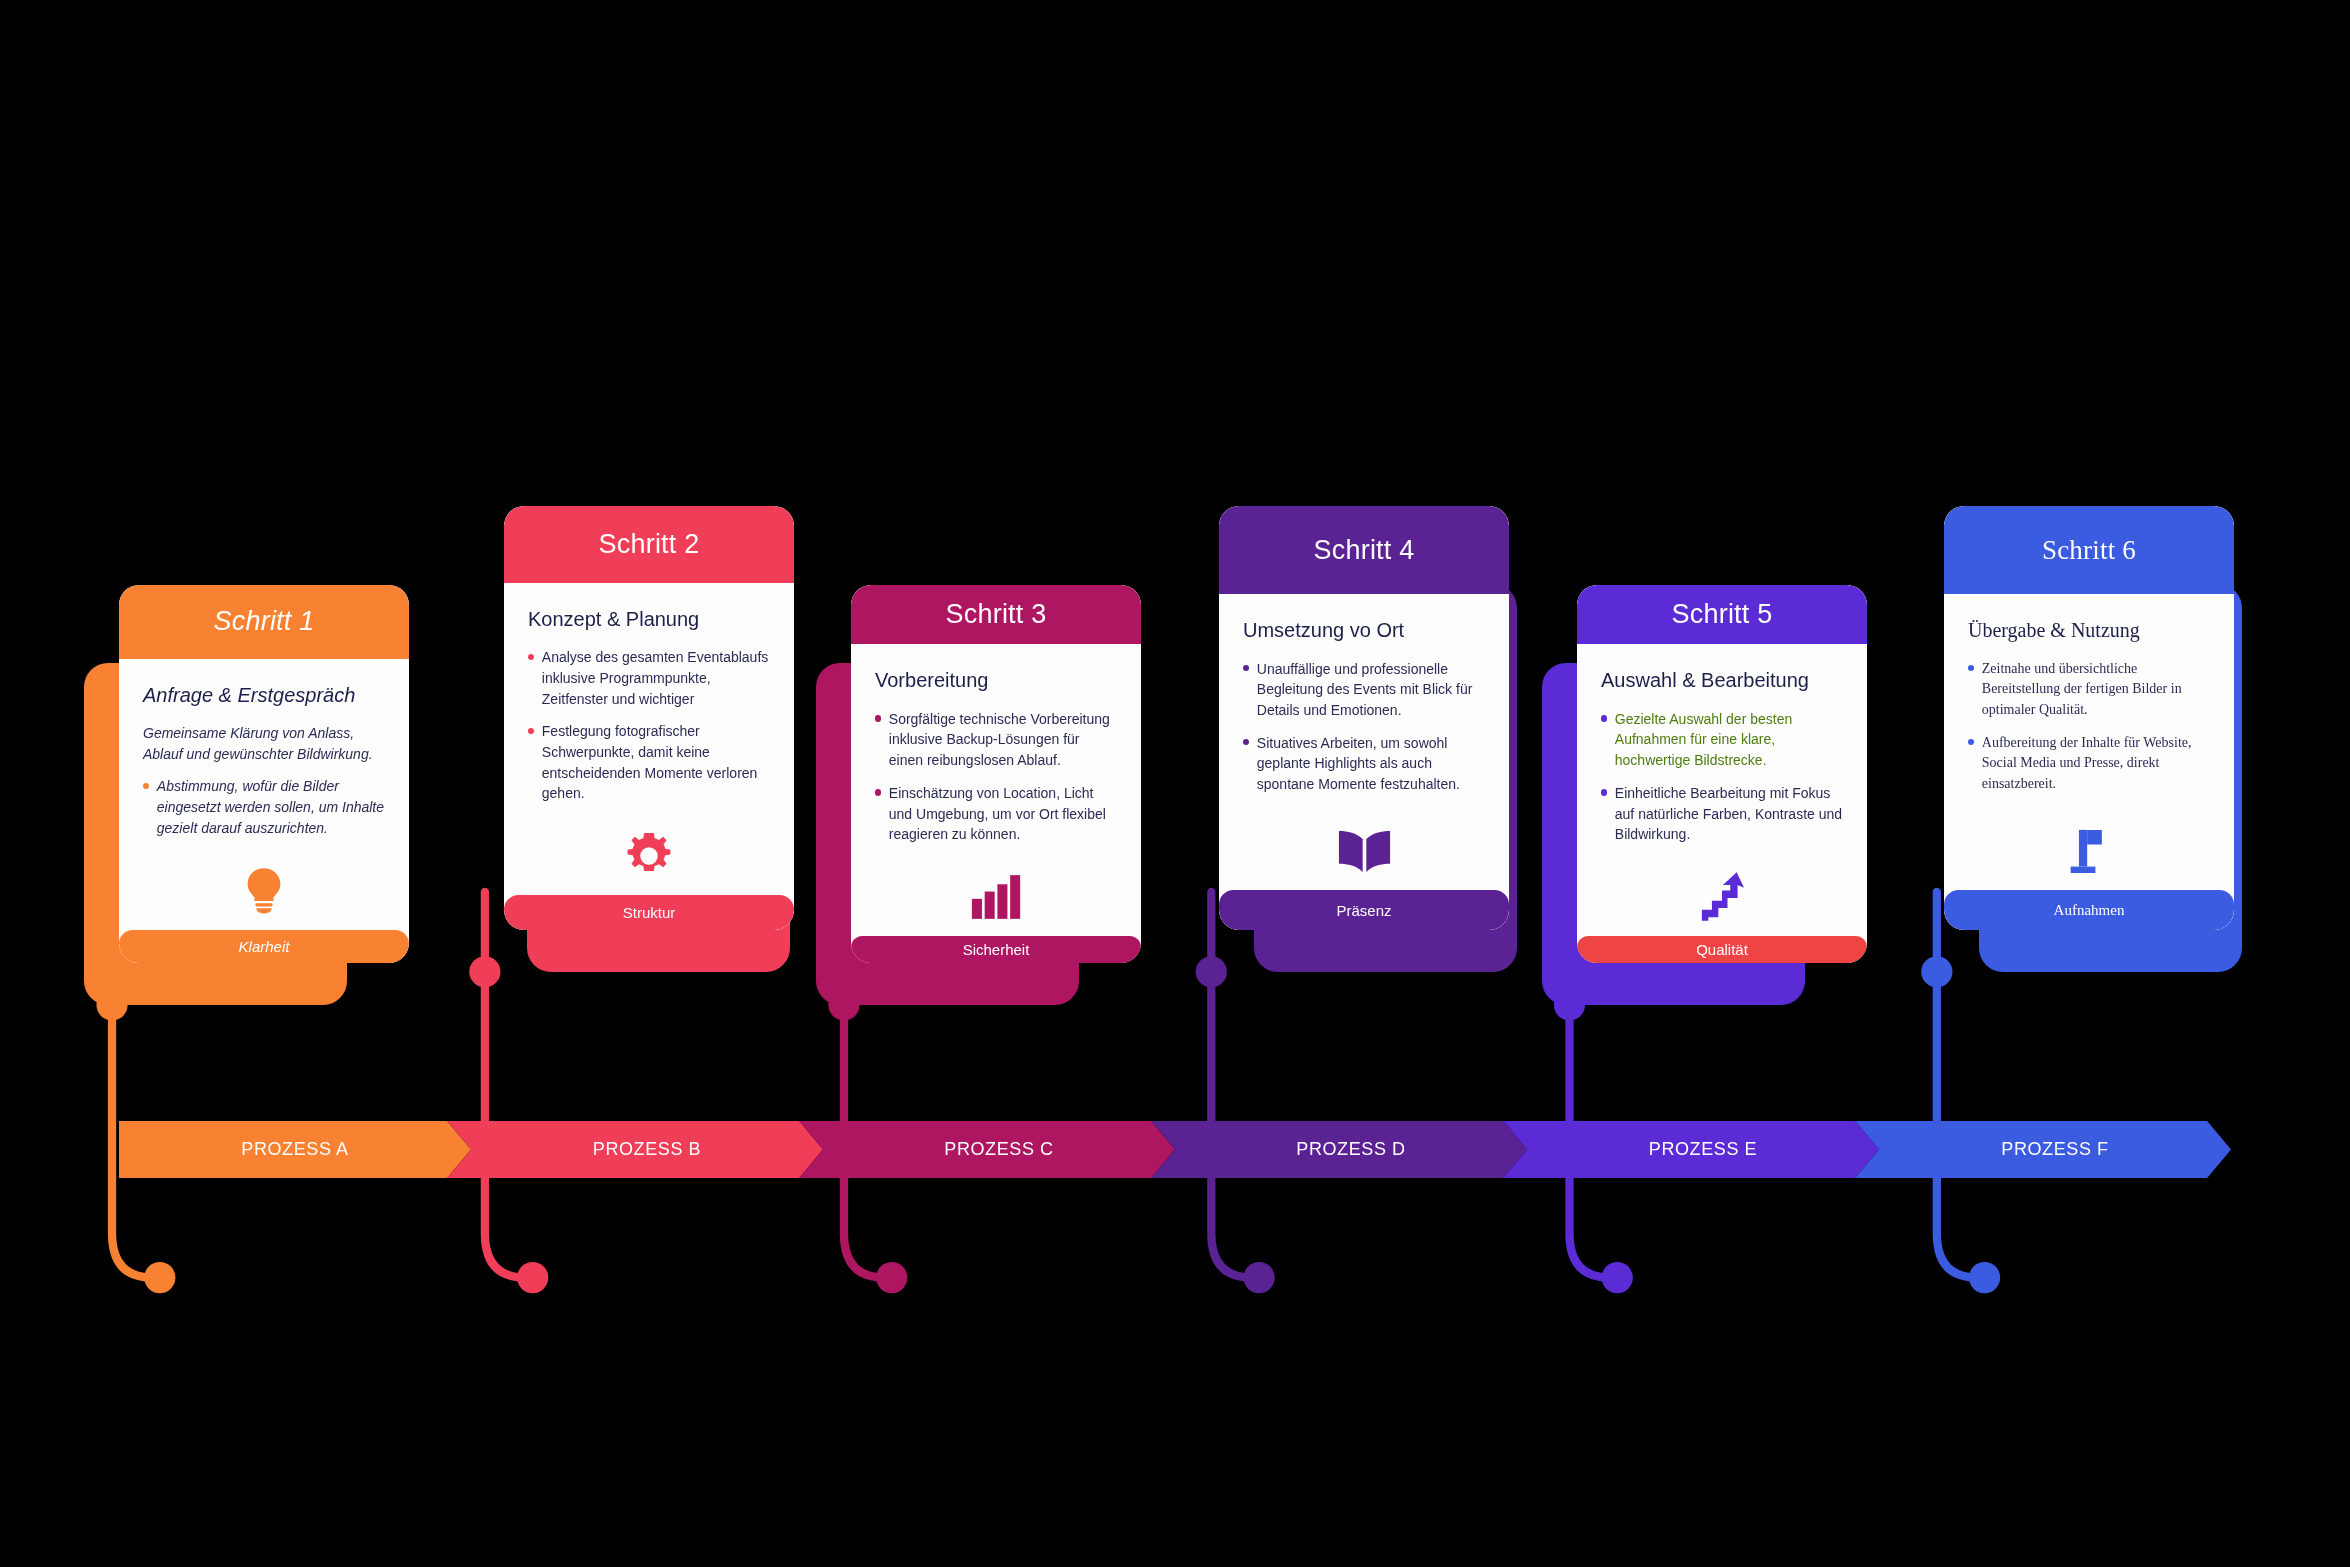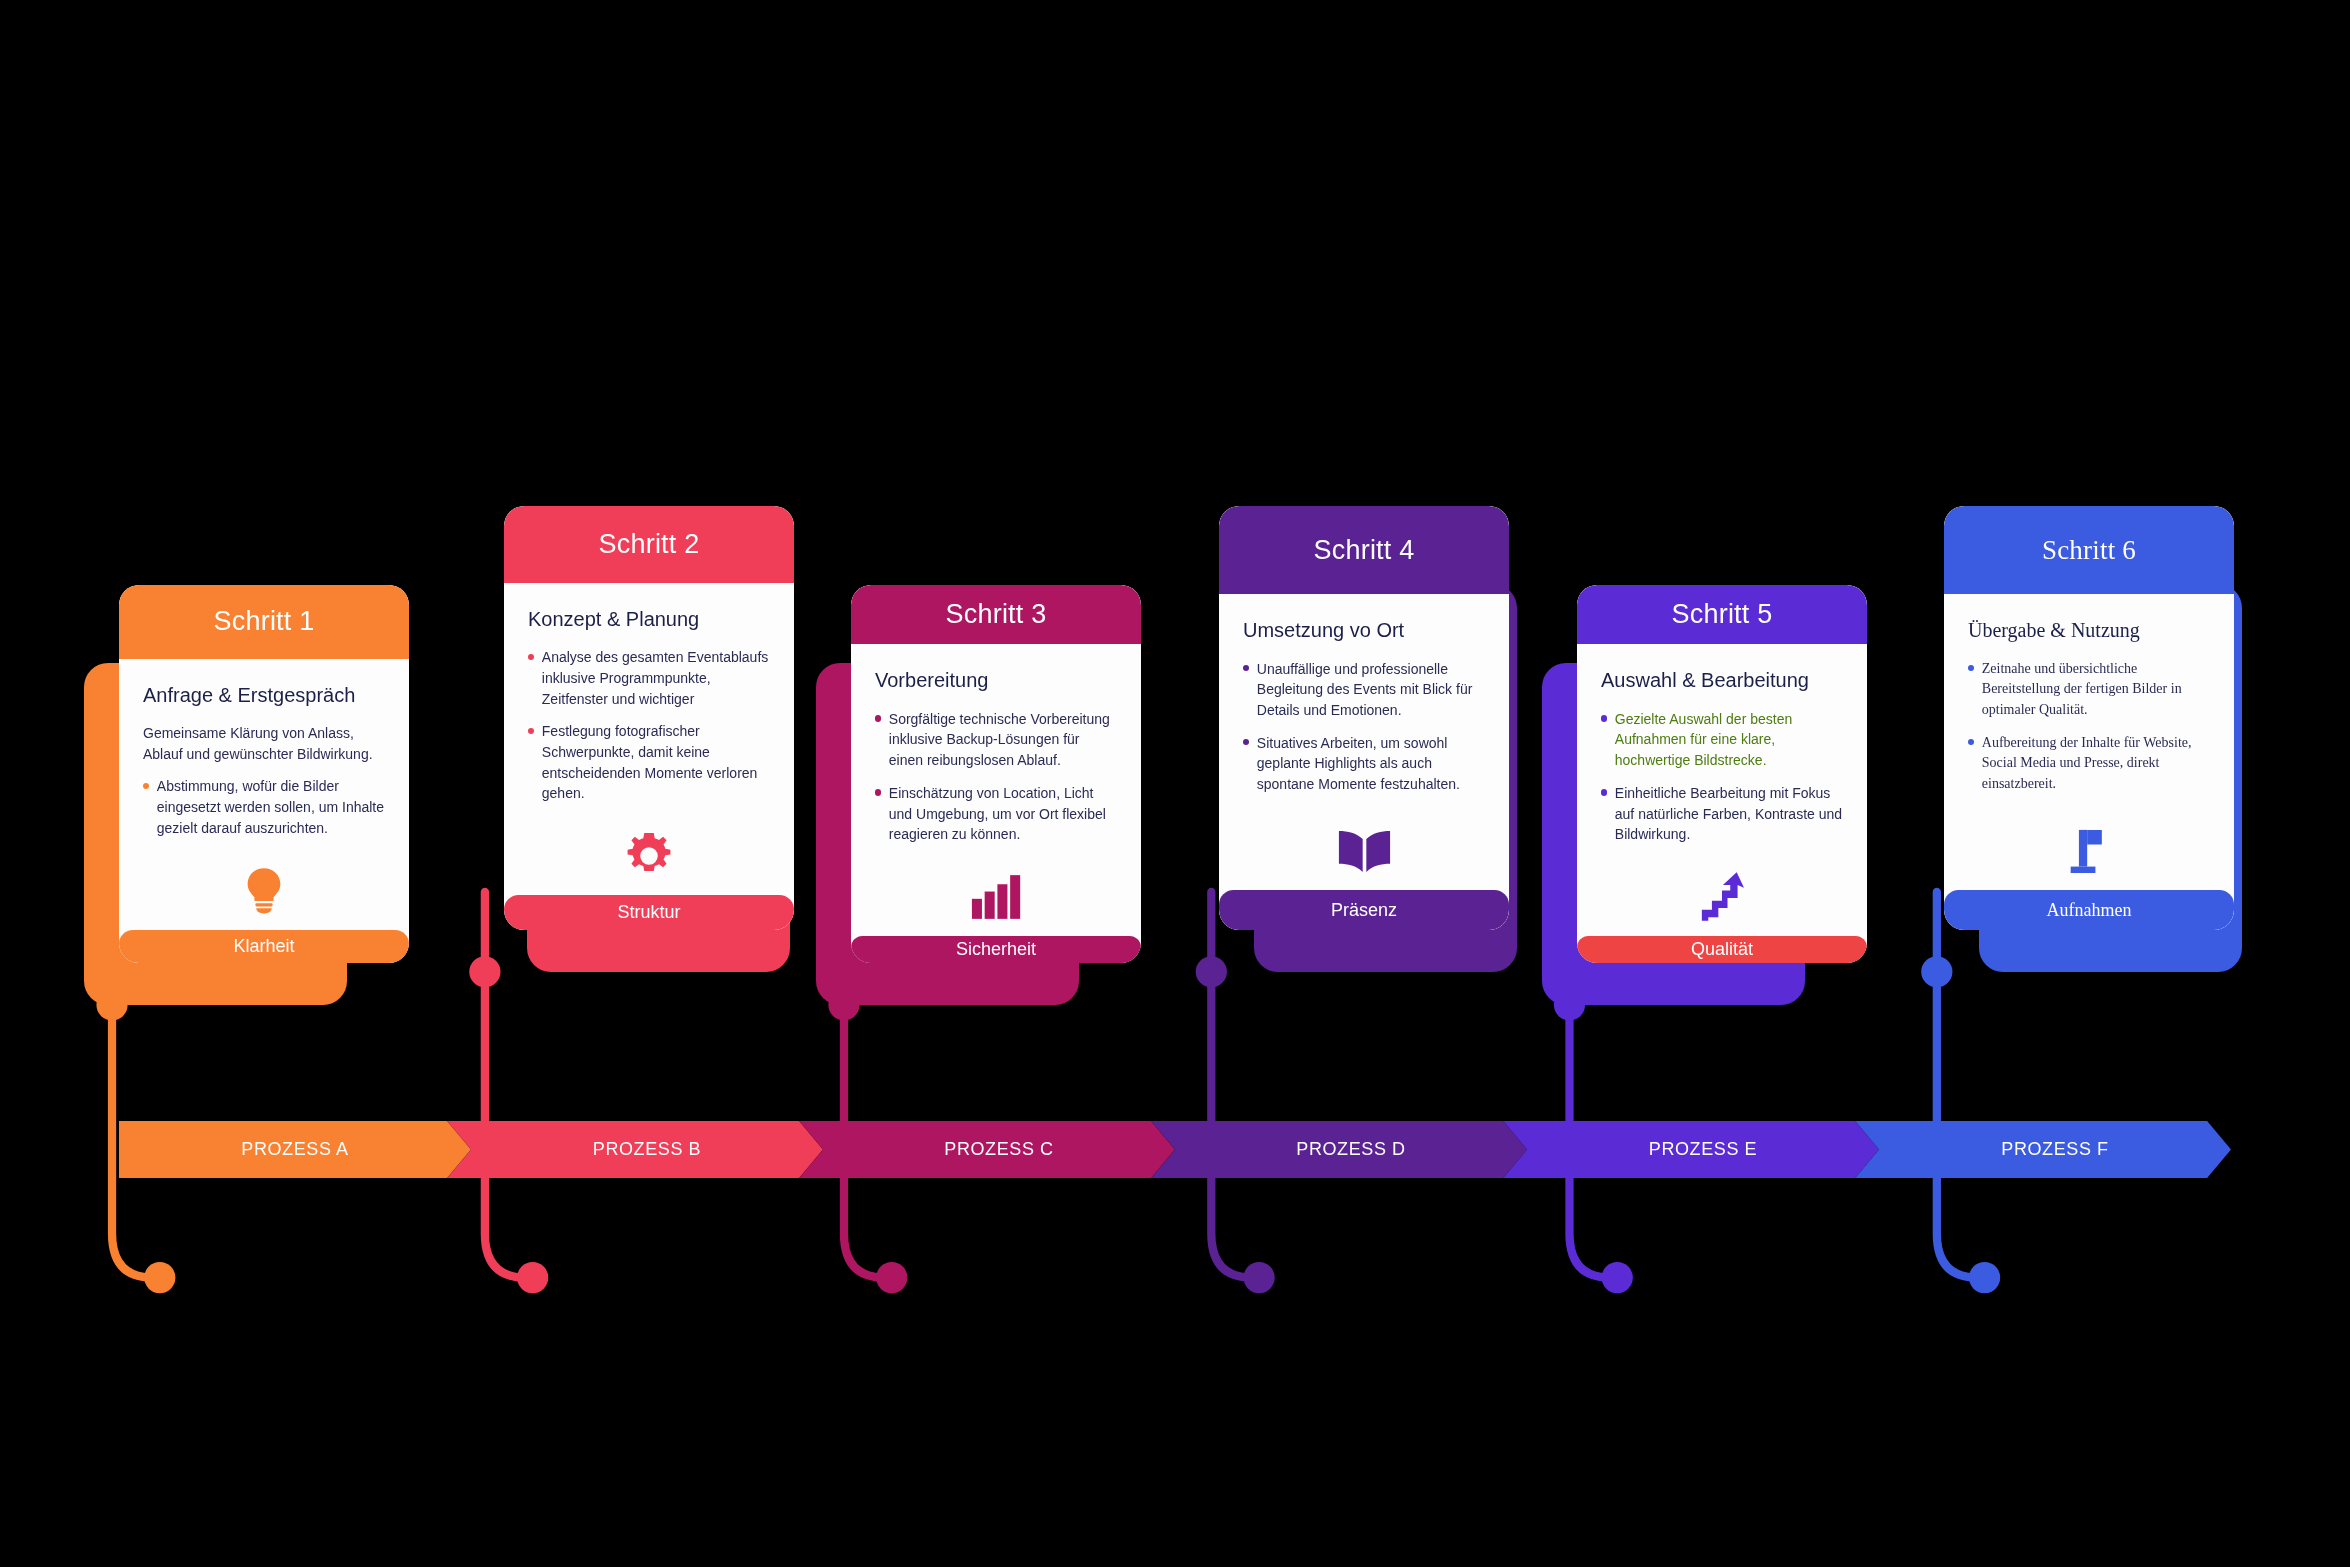--- a/index.html
+++ b/index.html
@@ -84,21 +84,21 @@
   }
   .card-foot {
     height: 40px;
     display: flex;
     align-items: center;
     justify-content: center;
     border-radius: 14.7px 14.7px 20px 20px;
   }
   .card-foot-label {
     color: #fff;
-    font-size: 18px;
+    font-size: 15px;
   }
 
   
   .connector { position: absolute; z-index: 0; }
 
   
   #process-bar {
     position: absolute;
     left: 119px;
     top: 1121px;
@@ -173,21 +173,21 @@
   <svg id="process-bar" viewBox="0 0 2300 62" preserveAspectRatio="none">
       <path d="M0,0 L357.3333333333333,0 L383.3333333333333,31 L357.3333333333333,62 L0,62 Z" fill="#F98232"></path>
       <path d="M357.3333333333333,0 L740.6666666666666,0 L766.6666666666666,31 L740.6666666666666,62 L357.3333333333333,62 L383.3333333333333,31 Z" fill="#F03E58"></path>
       <path d="M740.6666666666666,0 L1124,0 L1150,31 L1124,62 L740.6666666666666,62 L766.6666666666666,31 Z" fill="#AE1661"></path>
       <path d="M1124,0 L1507.3333333333333,0 L1533.3333333333333,31 L1507.3333333333333,62 L1124,62 L1150,31 Z" fill="#5B2293"></path>
       <path d="M1507.3333333333333,0 L1890.6666666666665,0 L1916.6666666666665,31 L1890.6666666666665,62 L1507.3333333333333,62 L1533.3333333333333,31 Z" fill="#5B2BD6"></path>
       <path d="M1890.6666666666665,0 L2274,0 L2300,31 L2274,62 L1890.6666666666665,62 L1916.6666666666665,31 Z" fill="#3B5BE0"></path>
     </svg>
 
   <div id="cards-layer">
-      <div class="card-wrap" style="left: 0px; top: 0px; width: 2351px; height: 1568px; pointer-events: none;">
+      <div class="card-wrap" style="left: 0px; top: 0px; width: 2351px; height: 1568px; pointer-events: none; font-style: italic;">
         <div class="card-plate" style="background: rgb(249, 130, 50); width: 263px; height: 342px; left: 84px; top: 663px;"></div>
         <div class="card" style="left: 119px; top: 585px; height: 378px; pointer-events: auto;">
     <div class="card-header" style="background:#F98232">
       <span class="card-header-label">Schritt 1</span>
     </div>
     <div class="card-body">
       <div class="card-title">Anfrage &amp; Erstgespräch</div>
       <ul class="bullets">
               <li class="nobullet" style="color:inherit">
        <span style="color:#2a2b55">Gemeinsame Klärung von Anlass, Ablauf und gewünschter Bildwirkung.</span>

